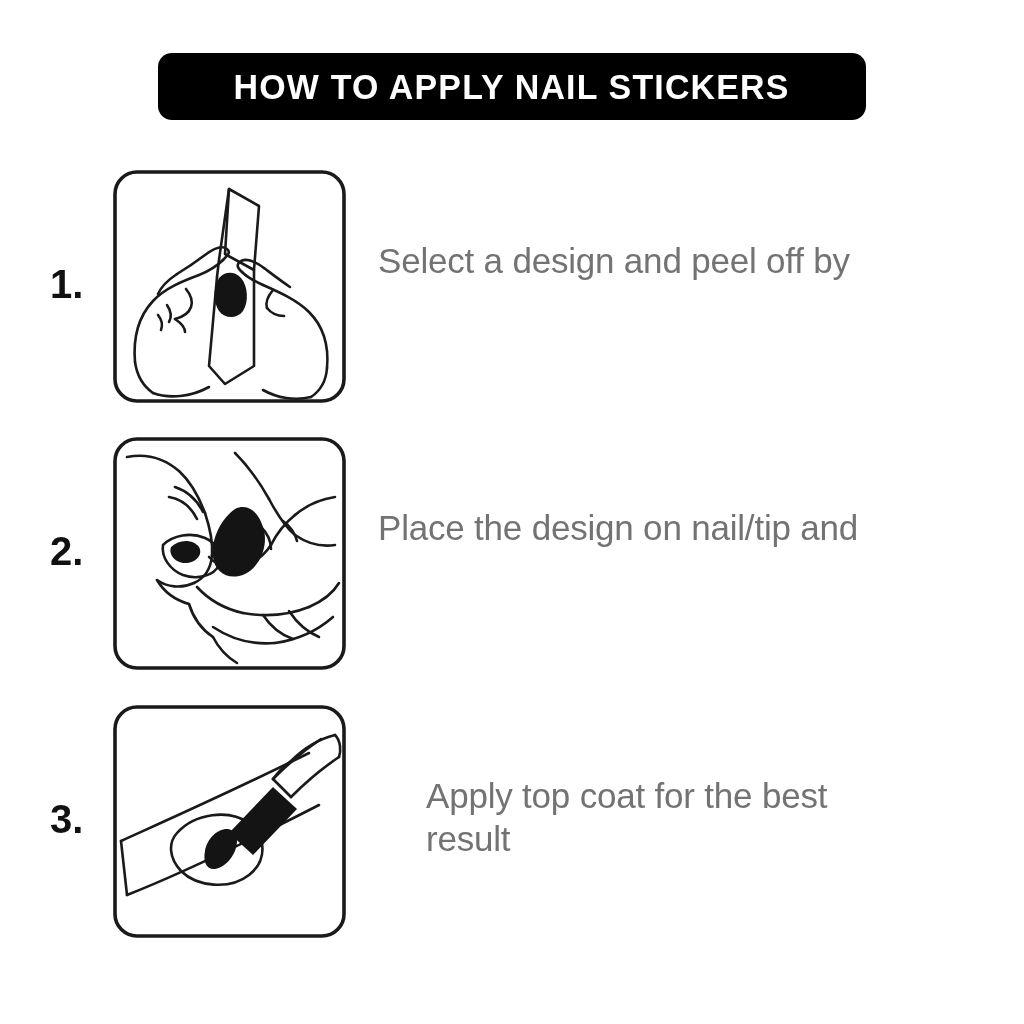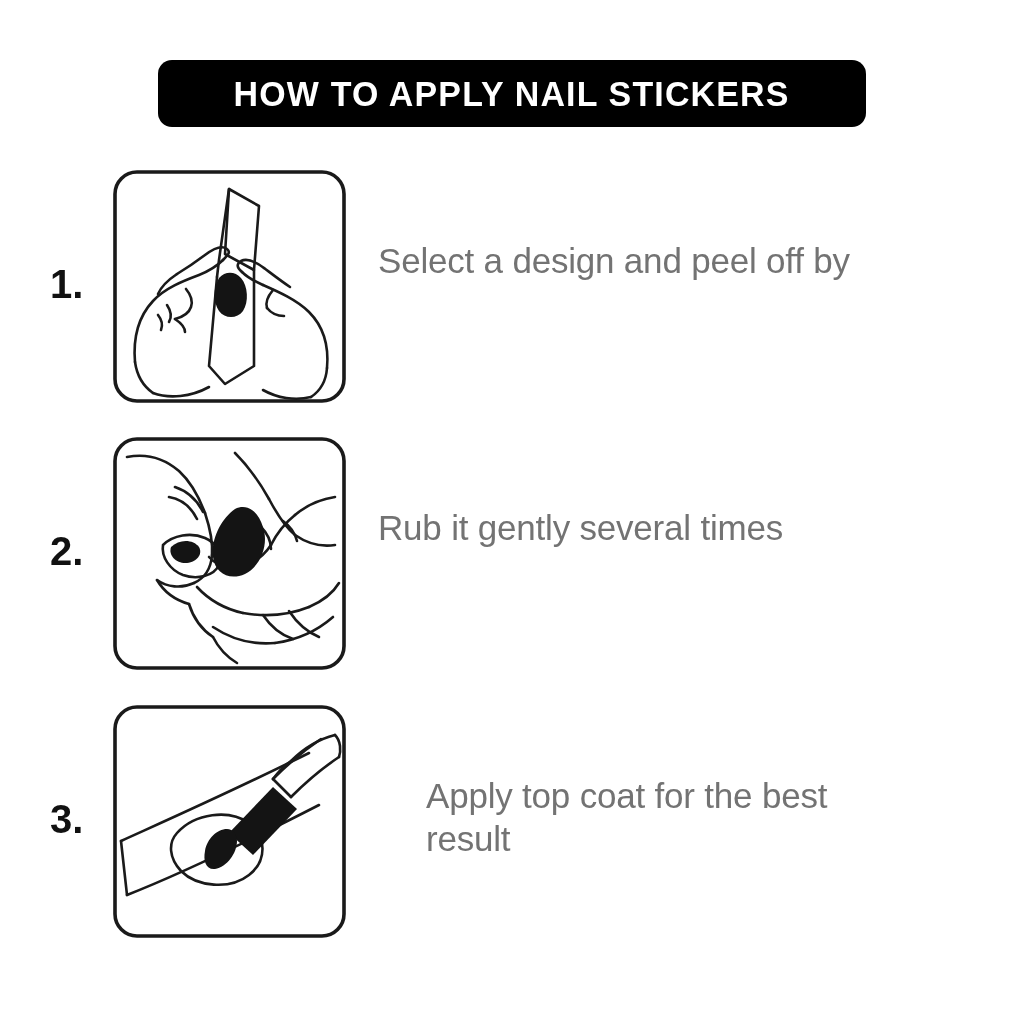--- a/index.html
+++ b/index.html
@@ -30,21 +30,20 @@
     left: 158px;
     top: 53px;
     width: 708px;
     height: 67px;
     background: #000000;
     border-radius: 14px;
     display: flex;
     align-items: center;
     justify-content: center;
     box-sizing: border-box;
-    margin-top: 7px;
   }
   .banner-title {
     color: #ffffff;
     font-family: "Liberation Sans Narrow", "Liberation Sans", sans-serif;
     font-weight: bold;
     font-size: 35px;
     letter-spacing: 1.2px;
     line-height: 1;
     white-space: nowrap;
     transform: scaleX(0.97);
@@ -205,21 +204,21 @@
 
         <path d="M122 72 C108 82 98 102 100 120 C102 136 116 144 132 137
                  C148 129 156 107 150 90 C145 74 134 66 122 72 Z" fill="#141414" stroke="none"></path>
 
         <path d="M58 110 C66 102 80 102 86 110 C90 117 84 125 74 126
                  C64 127 55 119 58 110 Z" fill="#141414" stroke="none"></path>
       </svg>
     </div>
 
     <div class="step-text">
-      <span class="line">Rub it gently several times</span>
+      <span class="line">Place the design on nail/tip and</span>
     </div>
   </div>
 
   <div class="step step-3">
 
     <div class="step-number">3.</div>
 
     <div class="panel">
       <svg viewBox="0 0 233 233" xmlns="http://www.w3.org/2000/svg">
         <rect x="2" y="2" width="229" height="229" rx="22" ry="22" fill="#ffffff" stroke="#1a1a1a" stroke-width="3.6"></rect>

